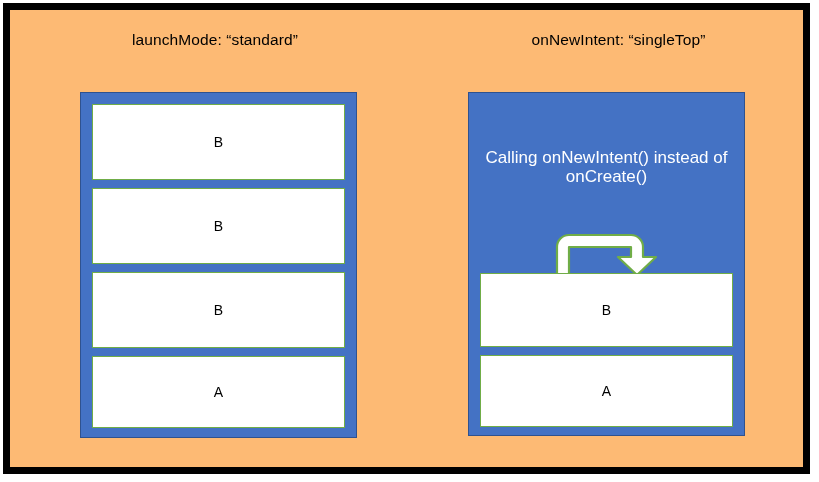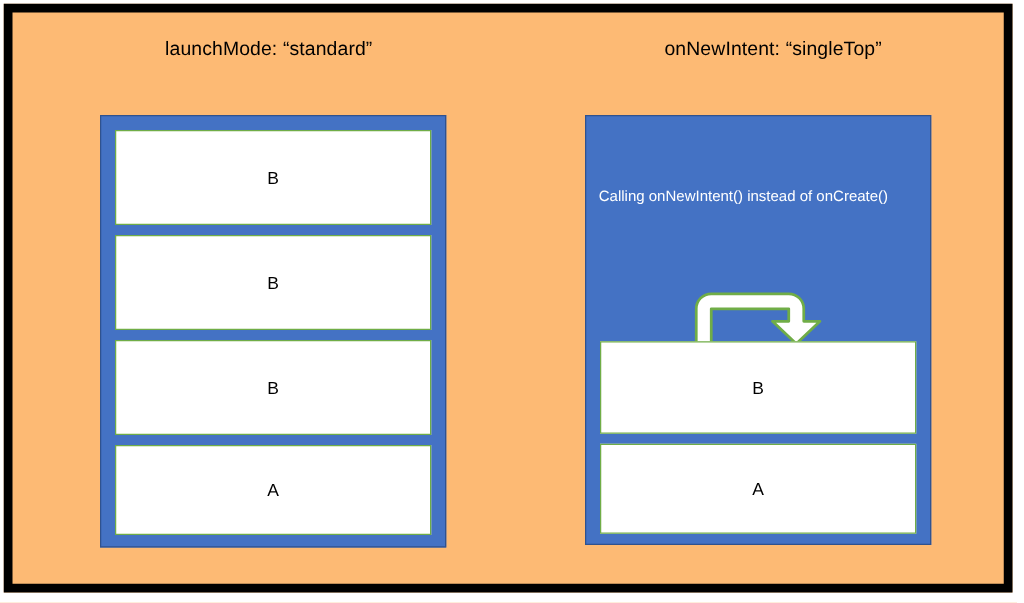--- a/index.html
+++ b/index.html
@@ -96,22 +96,23 @@
   
   #stop-card-0 { top: 180px; height: 74px; }
   #stop-card-1 { top: 262px; height: 72px; }
 
   
   #relaunch-note {
     position: absolute;
     left: 10px;
     right: 10px;
     top: 55px;
+    text-align: center;
     color: #ffffff;
-    font-size: 12px;
+    font-size: 17px;
     line-height: 19px;
   }
 
   
   #onnewintent-arrow {
     position: absolute;
     left: 84px;
     top: 138px;
     width: 112px;
     height: 46px;

